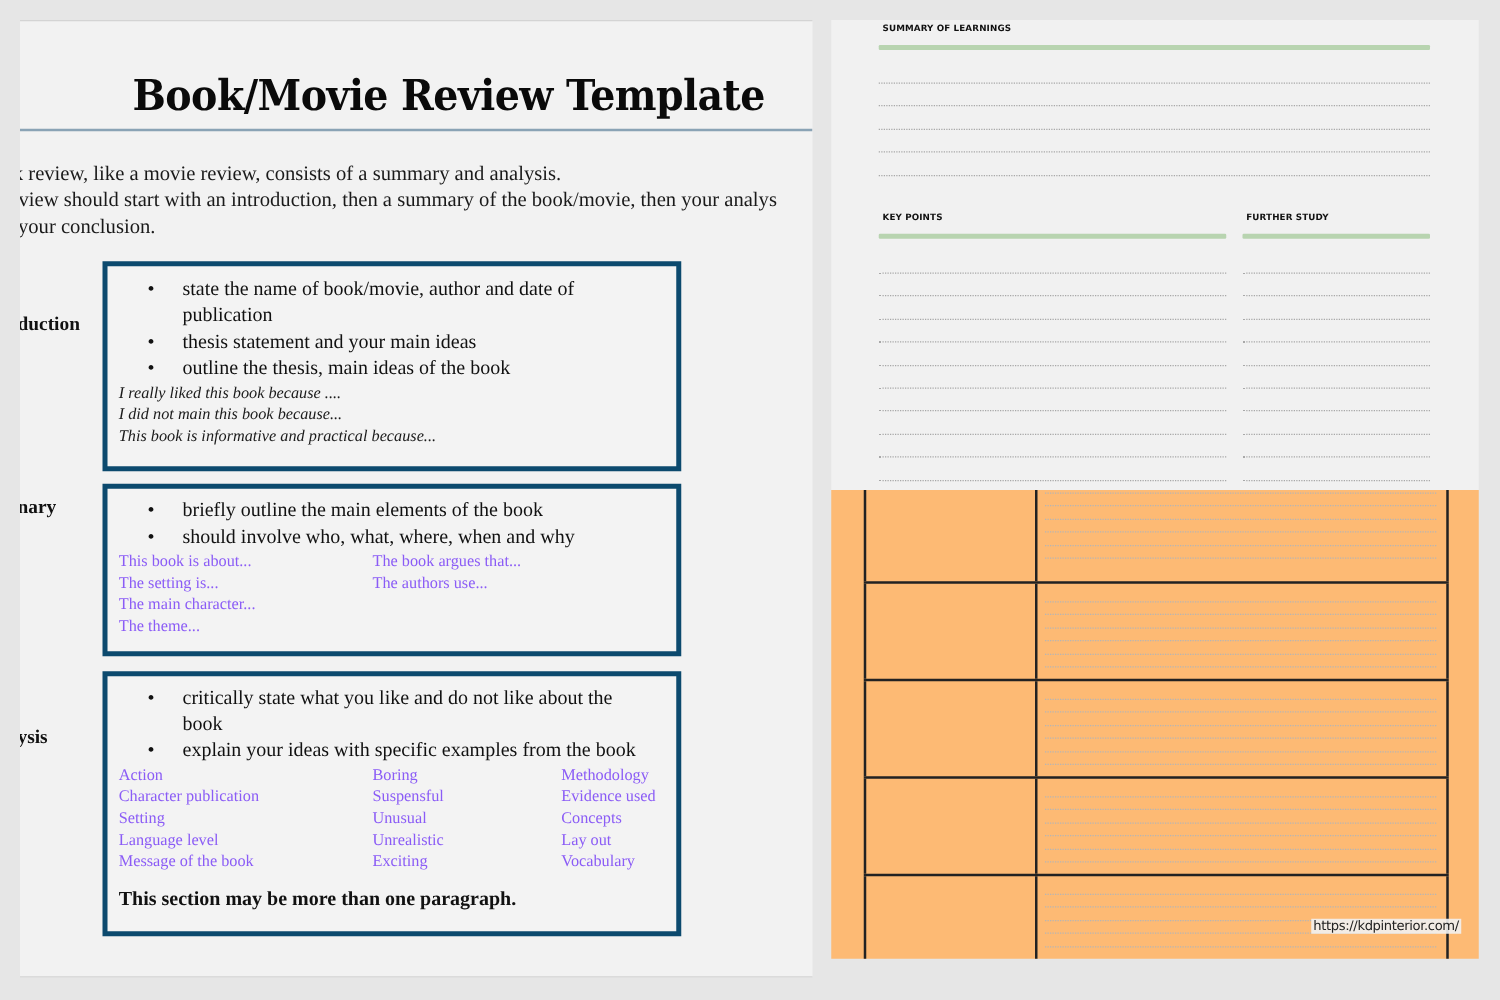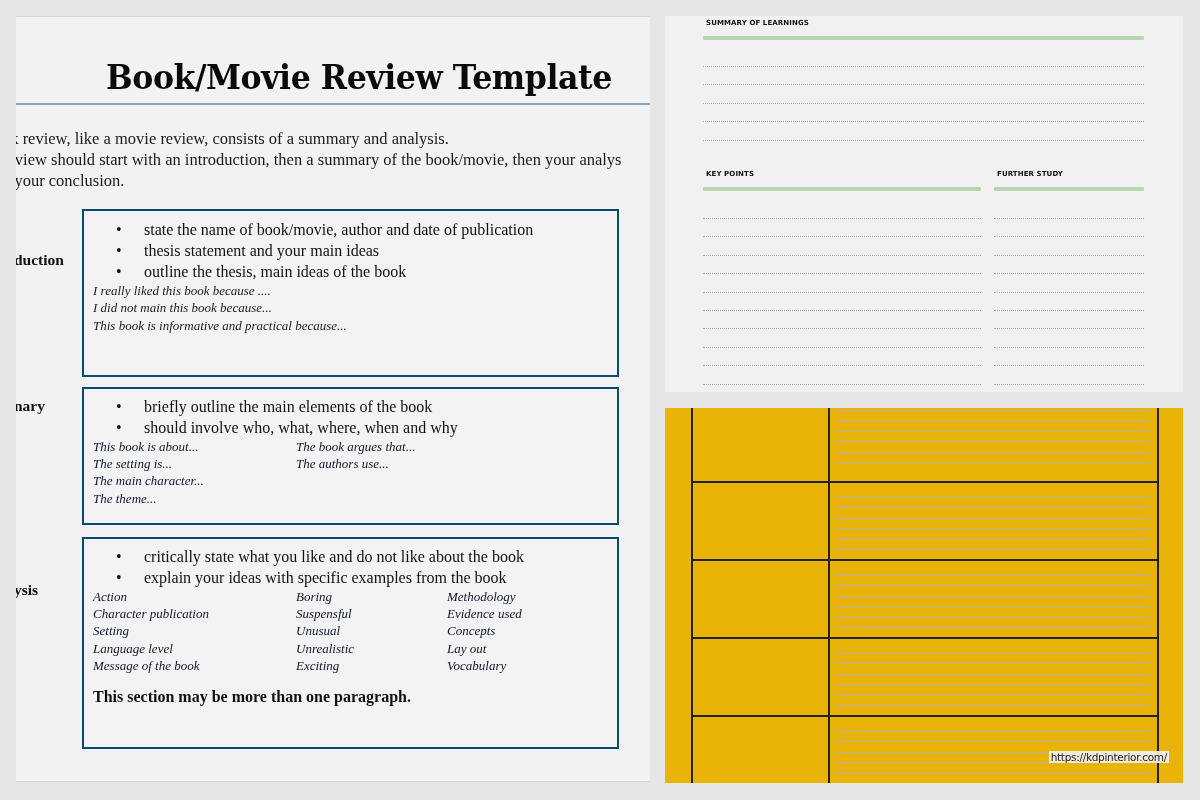--- a/index.html
+++ b/index.html
@@ -17,47 +17,47 @@
       font-family: "DejaVu Serif", serif; font-weight: bold; font-size: 34px; letter-spacing: -0.5px;
       color: #0a0a0a; white-space: nowrap;
       transform: scaleX(0.93); transform-origin: left center;
     }
     .title-rule { position: absolute; left: 0; top: 86px; width: 634px; height: 2px; background: #8aa3b5; }
     .intro { position: absolute; left: -14px; top: 111px; font-size: 16.5px; line-height: 21px; white-space: nowrap; color: #1a1a1a; }
     .intro div { height: 21px; }
 
     .sec-label { position: absolute; font-weight: bold; font-size: 15.5px; white-space: nowrap; color: #111; }
     .box {
-      position: absolute; left: 66px; width: 537px;
-      border: 2px solid #0c4a6e; background: #f3f3f3;
+      position: absolute; left: 66px; width: 463px;
+      border: 4px solid #0c4a6e; background: #f3f3f3;
     }
     .bullets { list-style: none; margin-left: 20px; }
     .bullets li { position: relative; padding-left: 40px; font-size: 16px; line-height: 21px; color: #111; }
     .bullets li::before { content: "\2022"; position: absolute; left: 12px; top: 0; font-size: 16px; }
     .italics { margin-left: 9px; font-style: italic; font-size: 13px; line-height: 17.3px; color: #1a1a1a; }
-    .cols { display: flex; margin-left: 9px; font-style: italic; font-size: 13px; line-height: 17.2px; color: #0f172a; }
+    .cols { display: flex; margin-left: 9px; font-size: 13px; line-height: 17.2px; color: #8b5cf6; }
     .cols .col { display: flex; flex-direction: column; }
     .note-bold { margin-left: 9px; font-weight: bold; font-size: 16px; margin-top: 14px; color: #111; }
 
     
     .panel-rt {
       position: absolute; left: 665px; top: 16px; width: 518px; height: 376px;
       background: #f1f1f1; overflow: hidden;
     }
     .caps {
       position: absolute; font-family: "DejaVu Sans", sans-serif; font-weight: bold;
       font-size: 7px; letter-spacing: 0.1px; color: #111; white-space: nowrap;
     }
     .green-bar { position: absolute; height: 4px; background: #b8d4b0; border-radius: 1px; }
     .dotline { position: absolute; height: 0; border-top: 1px dotted #a8a8a8; }
 
     
     .panel-rb {
-      position: absolute; left: 665px; top: 408px; width: 518px; height: 375px;
-      background: #eab308; overflow: hidden;
+      position: absolute; left: 665px; top: 392px; width: 518px; height: 375px;
+      background: #fdba74; overflow: hidden;
     }
     .tbl { position: absolute; left: 26px; top: -4px; width: 468px; }
     .tbl-row { display: flex; height: 78px; border-bottom: 2px solid #222; }
     .tbl-row:first-child { height: 79px; }
     .tbl-cell-l { width: 139px; border-left: 2px solid #222; border-right: 2px solid #222; }
     .tbl-cell-r { flex: 1; border-right: 2px solid #222; position: relative; }
     .tbl-cell-r .dl { position: absolute; left: 6px; right: 8px; height: 0; border-top: 1px dotted #b5b5b5; }
 
     .watermark {
       position: absolute; right: 14px; bottom: 20px;

